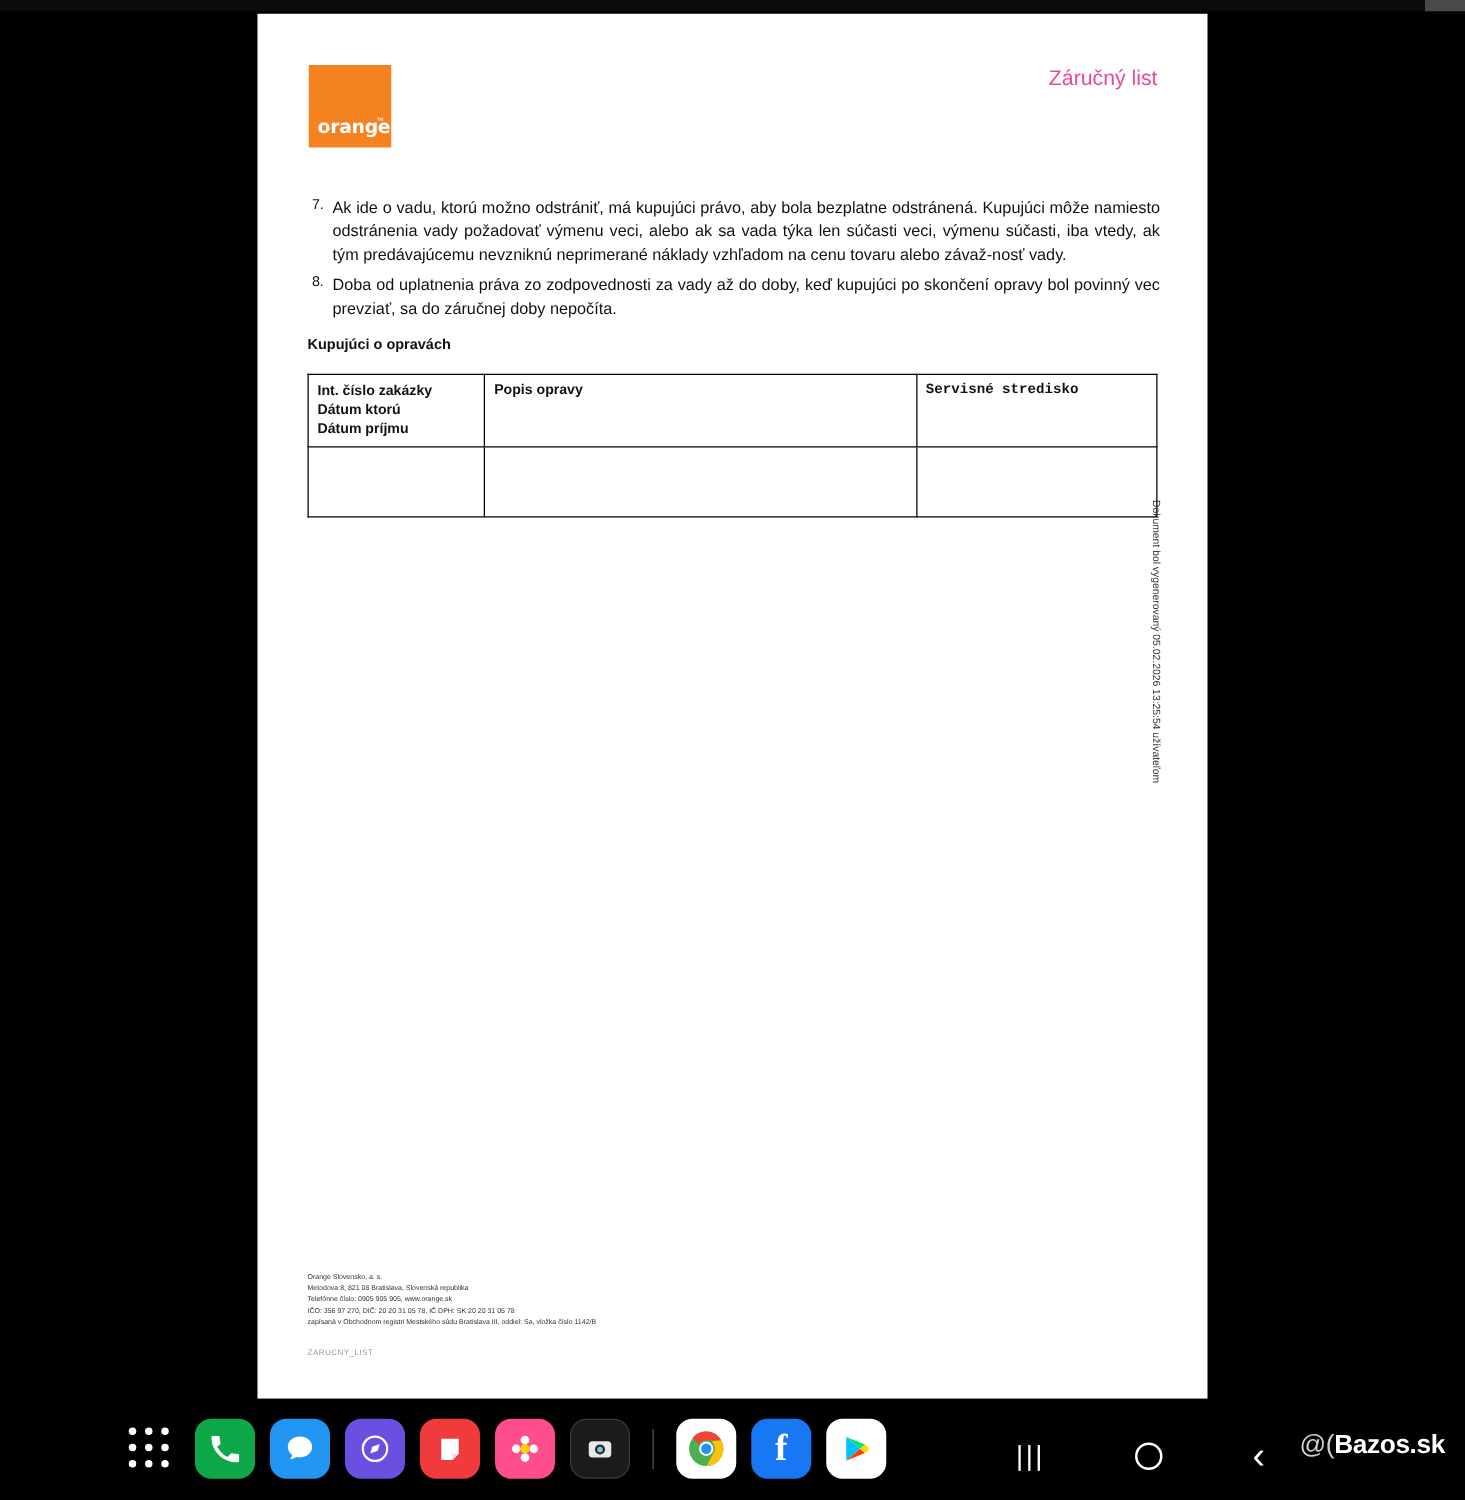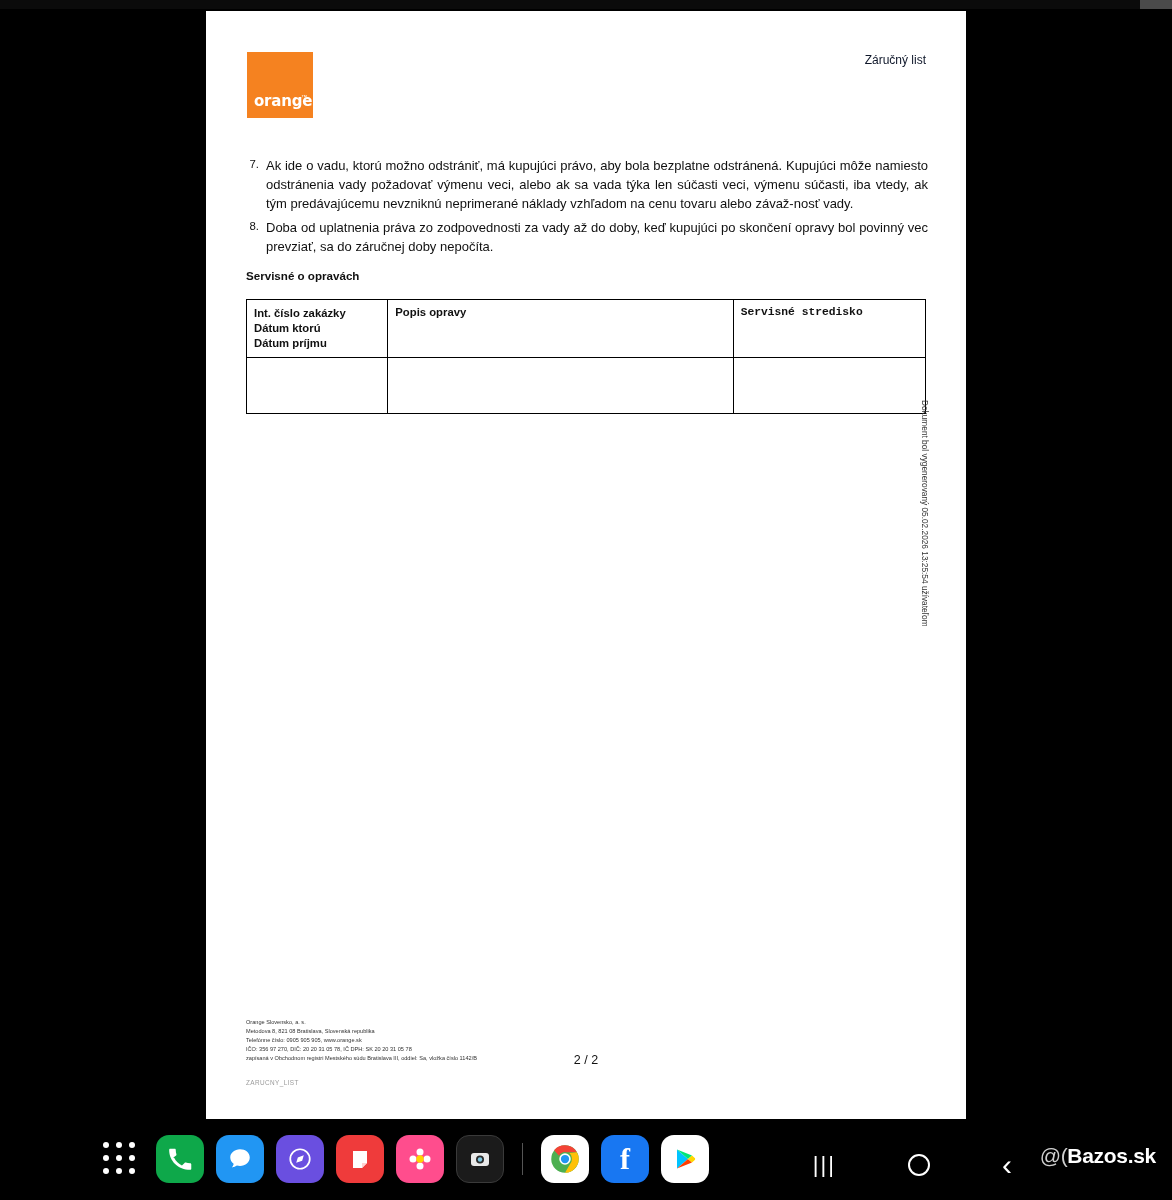--- a/index.html
+++ b/index.html
@@ -46,21 +46,21 @@
     font-weight: bold;
     letter-spacing: -0.2px;
     font-family: "DejaVu Sans", sans-serif;
   }
   #logo-tm {
     position: absolute; left: 54px; bottom: 18px;
     color: #ffffff; font-size: 6px;
   }
   #doc-title {
     position: absolute; right: 40px; top: 42px;
-    font-size: 12px; color: #0f172a;
+    font-size: 17px; color: #ec4899;
     font-family: "Liberation Sans", sans-serif;
   }
   
   #clauses {
     position: absolute; left: 40px; top: 145px; width: 682px;
   }
   .clause {
     display: flex;
     margin-bottom: 5px;
   }
@@ -197,21 +197,21 @@
       <div class="clause">
         <div class="clause-num">7.</div>
         <div class="clause-text">Ak ide o vadu, ktorú možno odstrániť, má kupujúci právo, aby bola bezplatne odstránená. Kupujúci môže namiesto odstránenia vady požadovať výmenu veci, alebo ak sa vada týka len súčasti veci, výmenu súčasti, iba vtedy, ak tým predávajúcemu nevzniknú neprimerané náklady vzhľadom na cenu tovaru alebo závaž-nosť vady.</div>
       </div>
       <div class="clause">
         <div class="clause-num">8.</div>
         <div class="clause-text">Doba od uplatnenia práva zo zodpovednosti za vady až do doby, keď kupujúci po skončení opravy bol povinný vec prevziať, sa do záručnej doby nepočíta.</div>
       </div>
     </div>
 
-    <div id="records-title">Servisné o opravách</div>
+    <div id="records-title">Kupujúci o opravách</div>
 
     <table id="records-table">
       <tbody>
           <tr>
         <td class="col-a">
           <div class="hdr-line">Int. číslo zakázky</div>
           <div class="hdr-line">Dátum ktorú</div>
           <div class="hdr-line">Dátum príjmu</div>
         </td>
         <td class="col-b hdr-mid">Popis opravy</td>
@@ -227,21 +227,20 @@
 
     <div id="footer">
       <div>Orange Slovensko, a. s.</div>
       <div>Metodova 8, 821 08 Bratislava, Slovenská republika</div>
       <div>Telefónne číslo: 0905 905 905, www.orange.sk</div>
       <div>IČO: 356 97 270, DIČ: 20 20 31 05 78, IČ DPH: SK 20 20 31 05 78</div>
       <div>zapísaná v Obchodnom registri Mestského súdu Bratislava III, oddiel: Sa, vložka číslo 1142/B</div>
     </div>
 
     <div id="footer-code">ZARUCNY_LIST</div>
-    <div id="page-number">2 / 2</div>
   </div>
 
   <div id="side-note">Dokument bol vygenerovaný 05.02.2026 13:25:54 užívateľom</div>
 
   <div id="taskbar">
     <div id="apps">
 
       <div class="app" style="background:transparent;">
         <div class="grid-dots">
           <i></i>

